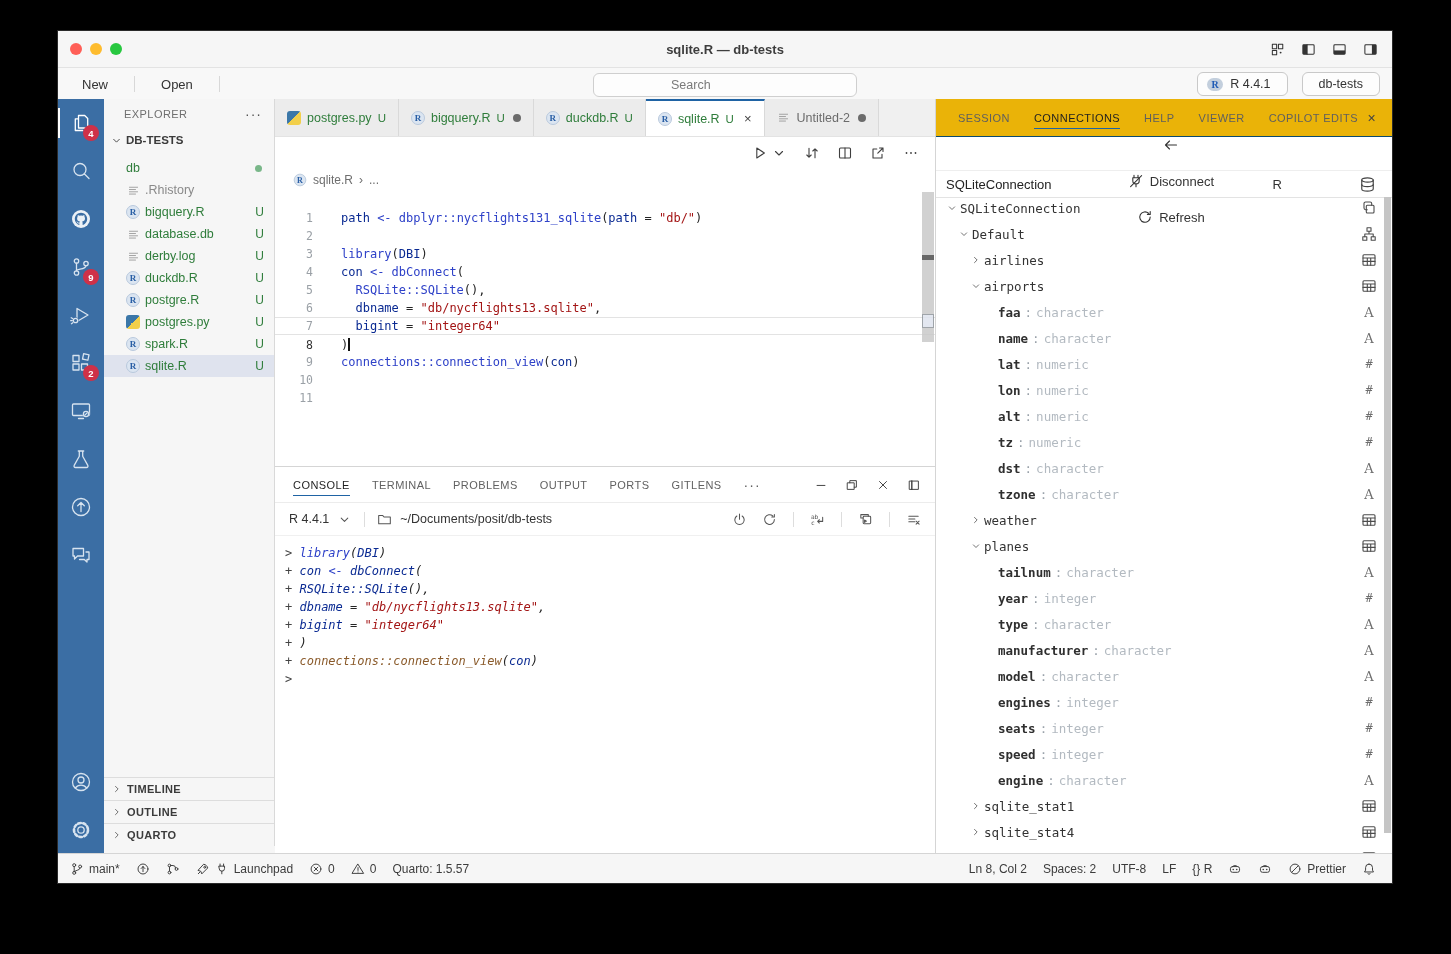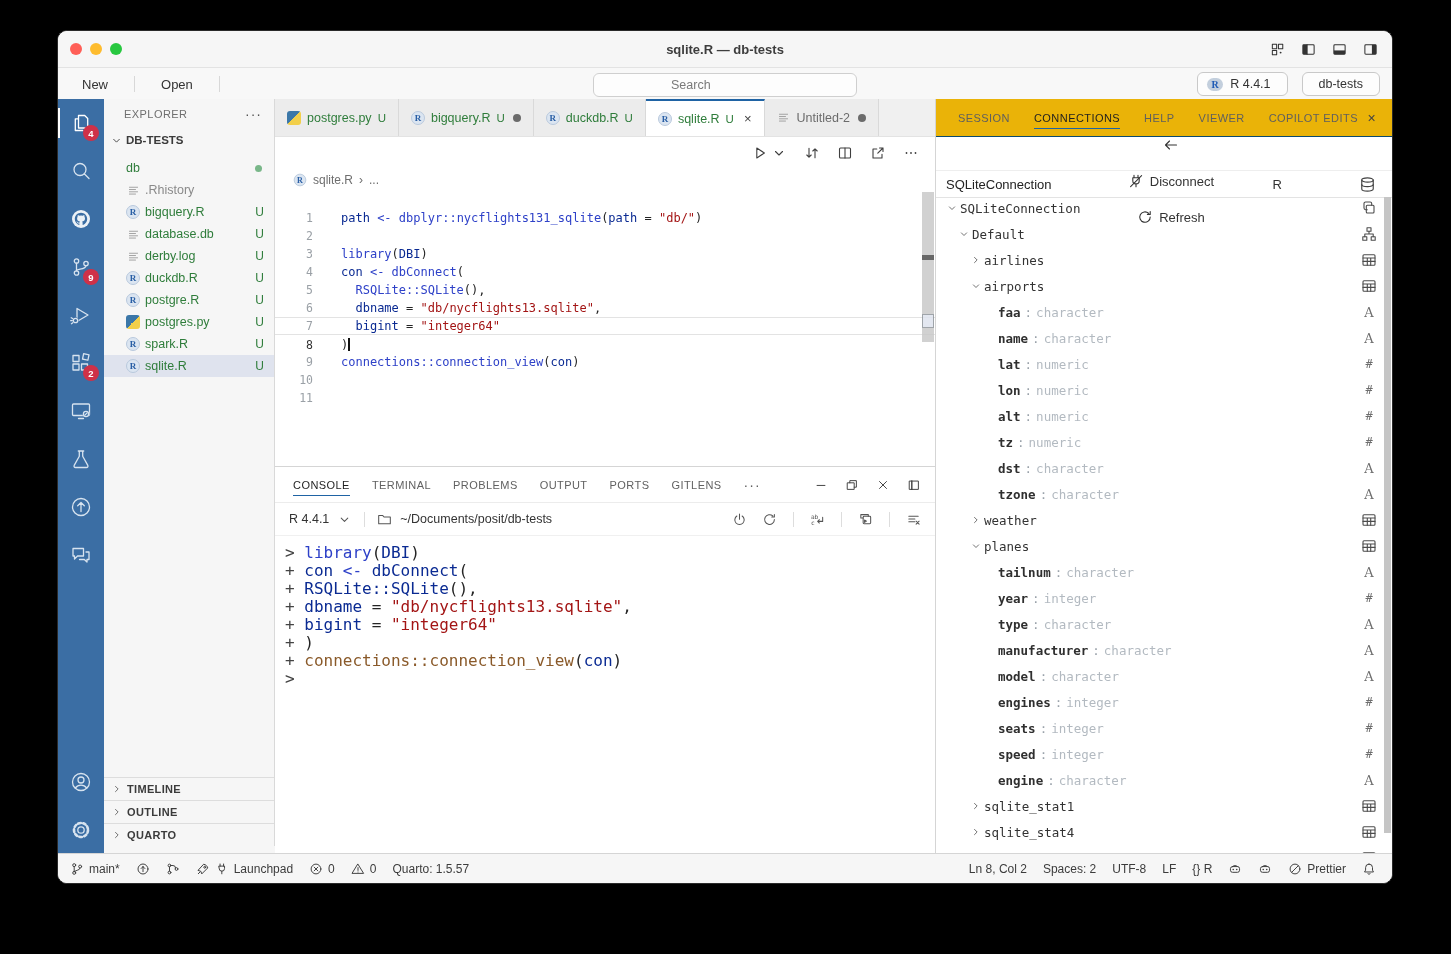--- a/index.html
+++ b/index.html
@@ -1,19 +1,19 @@
 <!DOCTYPE html>
 <html><head>
 <meta charset="utf-8">
 <style>
   html,body{margin:0;padding:0;background:#000;}
   #stage{position:relative;width:1451px;height:954px;background:#000;overflow:hidden;
          font-family:"Liberation Sans",sans-serif;-webkit-font-smoothing:antialiased;}
   #window{position:absolute;left:57px;top:30px;width:1336px;height:854px;background:#f6f6f6;
-          border-radius:10px;overflow:hidden;border:1px solid #2a2a2a;box-sizing:border-box;}
+          border-radius:0;overflow:hidden;border:1px solid #2a2a2a;box-sizing:border-box;}
   
   .titlebar{position:relative;height:36px;background:#f6f6f6;border-bottom:1px solid #e3e3e3;}
   .lights{position:absolute;left:12px;top:12px;display:flex;gap:8px;}
   .light{width:12px;height:12px;border-radius:50%;}
   .title-center{position:absolute;left:0;right:0;top:0;height:36px;display:flex;align-items:center;justify-content:center;
                 font-size:13px;font-weight:700;color:#3d3d3d;}
   .tb-right{position:absolute;right:14px;top:0;height:36px;display:flex;align-items:center;gap:16px;color:#333;}
   .tb-right .ic svg{width:15px;height:15px;}
   
   .actionbar{position:relative;height:32px;background:#f8f8f8;border-bottom:1px solid #dddddd;display:flex;align-items:center;}
@@ -101,21 +101,21 @@
   .ptab-dots{color:#616161;font-size:14px;letter-spacing:1px;}
   .panel-win{position:absolute;right:14px;top:0;height:35px;display:flex;align-items:center;gap:17px;color:#3f3f3f;}
   .panel-win .ic svg{width:14px;height:14px;}
   .sessionbar{position:relative;height:32px;display:flex;align-items:center;gap:8px;padding-left:14px;font-size:12.5px;color:#333;
               border-bottom:1px solid #f0f0f0;}
   .sessionbar .sep{width:1px;height:15px;background:#ddd;margin:0 4px;}
   .sessionbar .ic svg{width:15px;height:15px;color:#555;}
   .sess-icons{position:absolute;right:14px;display:flex;align-items:center;gap:15px;color:#3f3f3f;}
   .sess-icons .sep{width:1px;height:15px;background:#ddd;margin:0 1px;}
   .sess-icons .ic svg{width:15px;height:15px;}
-  .consoleout{padding:8px 0 0 10px;font-family:"DejaVu Sans Mono",monospace;font-size:16px;line-height:18px;color:#252525;white-space:pre;}
+  .consoleout{padding:8px 0 0 10px;font-family:"DejaVu Sans Mono",monospace;font-size:12px;line-height:18px;color:#252525;white-space:pre;font-style:italic;}
   .prompt{color:#444;}
   
   .rightpane{position:absolute;left:877px;right:0;top:0;bottom:0;background:#fff;border-left:1px solid #d5d5d5;box-sizing:border-box;}
   .rp-tabs{position:relative;height:37px;display:flex;align-items:center;gap:24px;padding-left:22px;background:#eab308;
            border-bottom:1px solid #0c4a6e;font-size:11px;letter-spacing:.04em;color:#5f5f5f;text-align:right;}
   .rp-tab{position:relative;height:37px;display:flex;align-items:center;}
   .rp-tab.active{color:#1f1f1f;}
   .rp-tab.active::after{content:"";position:absolute;left:0;right:0;bottom:7px;height:1.5px;background:#1f63a4;}
   .rp-close{position:absolute;right:16px;color:#444;font-size:14px;}
   .rp-toolbar{height:33px;display:flex;align-items:center;gap:10px;padding-left:14px;font-size:13px;color:#333;border-bottom:1px solid #eee;flex-direction:column;}

